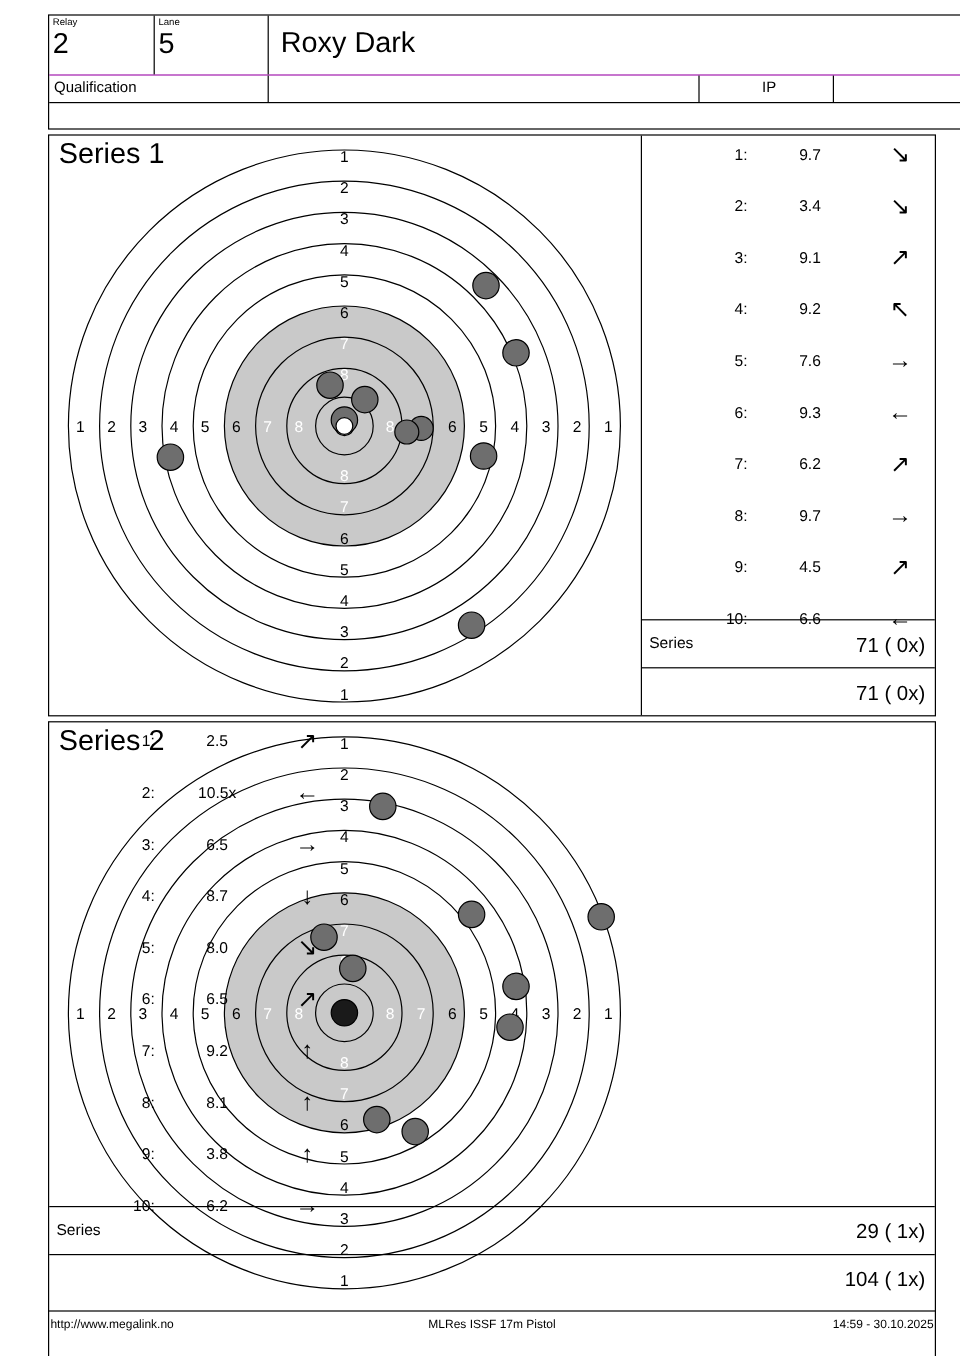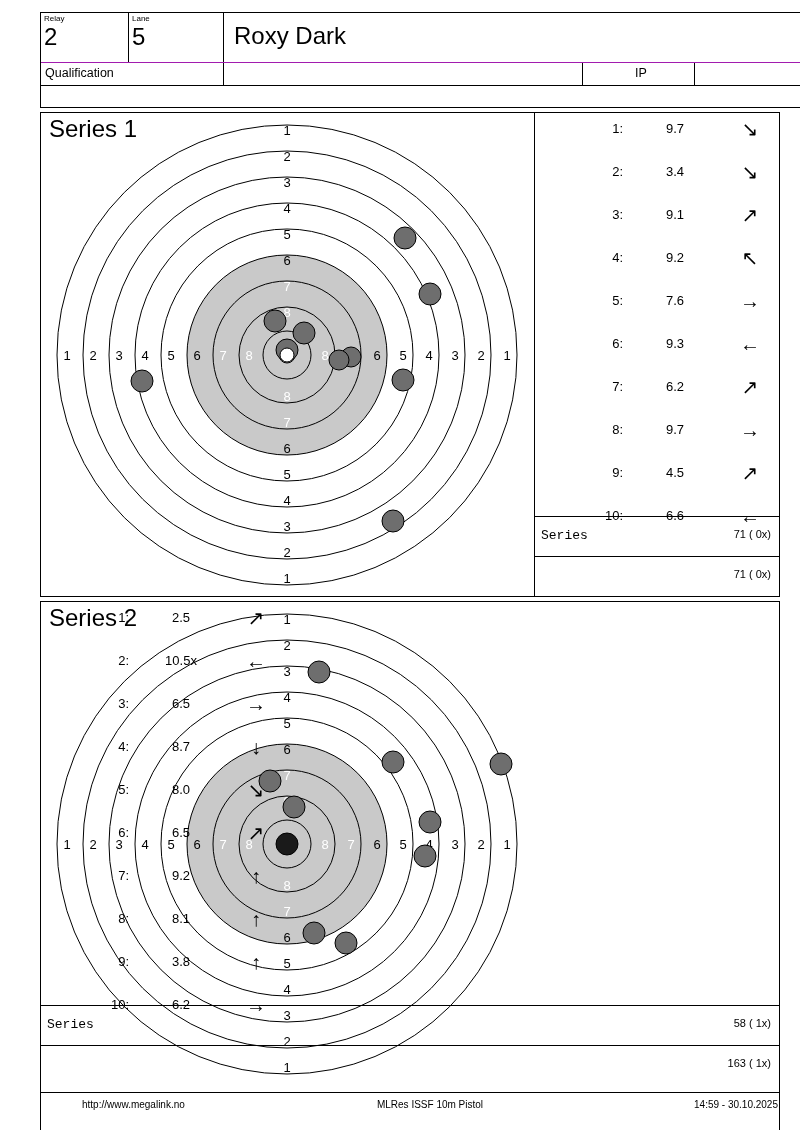--- a/index.html
+++ b/index.html
@@ -35,29 +35,29 @@
   .series-title { position:absolute; left:8px; top:2px; font-size:24px; line-height:28px; }
 
   .shots-pane { flex:1; position:relative; box-sizing:border-box; }
 
   .shot-row { position:absolute; left:0; width:100%; height:43px; }
   .shot-no { position:absolute; left:58px; width:30px; text-align:right; font-size:13px; line-height:16px; }
   .shot-val { position:absolute; left:110px; width:60px; text-align:center; font-size:13px; line-height:16px; }
   .shot-arrow { position:absolute; left:195px; width:40px; top:-3px; text-align:center; font-size:20px; line-height:22px; }
 
   .sum-row { position:absolute; left:0; width:100%; height:40px; border-top:1px solid #000; box-sizing:border-box; }
-  .sum-label { position:absolute; left:6px; top:11px; font-size:13px;font-family:Liberation Mono, monospace; }
-  .sum-val { position:absolute; right:8px; top:11px; font-size:11px; }
+  .sum-label { position:absolute; left:6px; top:11px; font-size:13px; }
+  .sum-val { position:absolute; right:8px; top:11px; font-size:17px; }
 
   
   .target-svg { position:absolute; left:0; top:0; }
 
   
   .footer { position:absolute; left:40px; top:1092px; width:740px; height:26px; border-top:1px solid #000; box-sizing:border-box; }
-  .footer span { position:absolute; top:6px; font-size:10px;padding-left:40px; }
+  .footer span { position:absolute; top:6px; font-size:10px; }
   .f-left { left:2px; }
   .f-mid { left:50%; transform:translateX(-50%); }
   .f-right { right:2px; }
 </style>
 </head>
 <body>
 
 <div class="sheet">
 
   <div class="hdr">
@@ -332,27 +332,27 @@
         <span class="shot-arrow">↑</span>
       </div>
       <div class="shot-row" style="top:395px">
         <span class="shot-no">10:</span>
         <span class="shot-val">6.2</span>
         <span class="shot-arrow">→</span>
       </div>
 
       <div class="sum-row" style="top:403px">
         <span class="sum-label">Series</span>
-        <span class="sum-val">58 ( 1x)</span>
+        <span class="sum-val">29 ( 1x)</span>
       </div>
       <div class="sum-row" style="top:443px">
-        <span class="sum-val">163 ( 1x)</span>
+        <span class="sum-val">104 ( 1x)</span>
       </div>
     </div>
   </div>
 
   <div class="footer">
     <span class="f-left">http://www.megalink.no</span>
-    <span class="f-mid">MLRes ISSF 10m Pistol</span>
+    <span class="f-mid">MLRes ISSF 17m Pistol</span>
     <span class="f-right">14:59 - 30.10.2025</span>
   </div>
 
 </div>
 
 </body></html>

